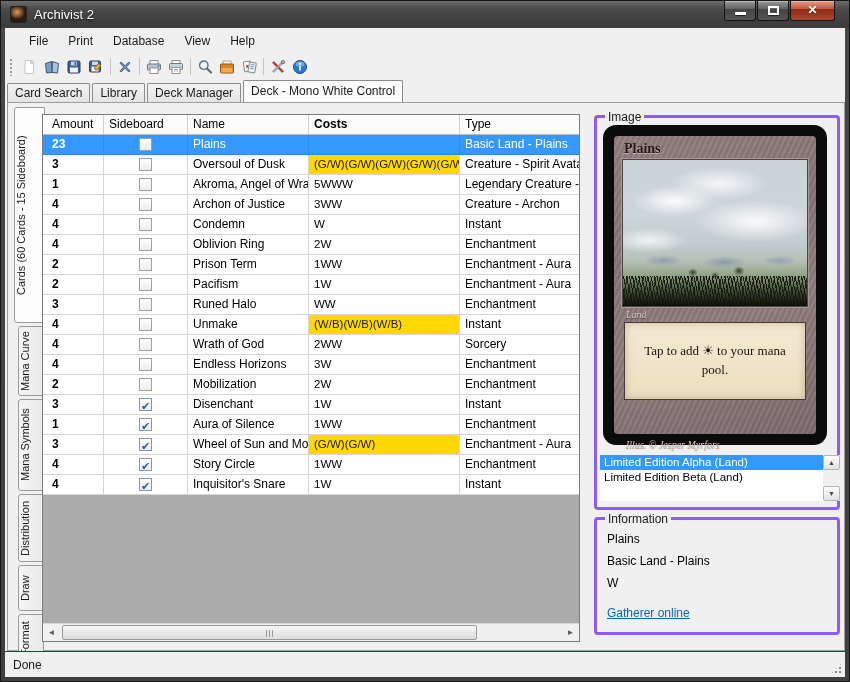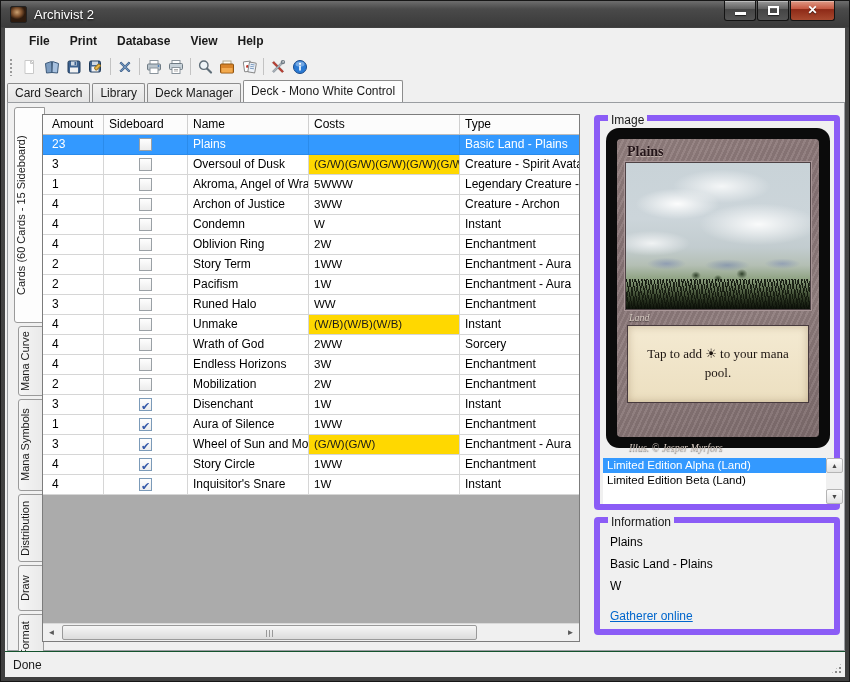--- a/index.html
+++ b/index.html
@@ -23,21 +23,21 @@
   .win-btn.close { width:45px;
     background:linear-gradient(180deg,#e09a86,#c65a43 40%,#8e2a17 45%,#a84a30); }
   .glyph-min { position:absolute; left:10px; bottom:5px; width:11px; height:3px; background:#fff; box-shadow:0 1px 1px rgba(0,0,0,.6); }
   .glyph-max { position:absolute; left:10px; top:5px; width:11px; height:9px; border:2px solid #fff; box-shadow:0 1px 1px rgba(0,0,0,.5); }
   .glyph-close { position:absolute; width:100%; text-align:center; top:2px; color:#fff; font-weight:bold; font-size:12px; text-shadow:0 1px 1px rgba(0,0,0,.6); }
   .glyph-close::before { content:"✕"; }
 
   .client { position:absolute; left:4px; right:4px; top:27px; bottom:4px; background:#f0f0f0; }
 
   
-  .menubar { position:absolute; left:0; top:0; right:0; height:25px; display:flex; align-items:center; padding-left:14px;font-weight:bold; }
+  .menubar { position:absolute; left:0; top:0; right:0; height:25px; display:flex; align-items:center; padding-left:14px; }
   .menu-item { padding:4px 10px; color:#1a1a1a; }
 
   
   .toolbar { position:absolute; left:0; top:25px; right:0; height:27px; display:flex; align-items:center; padding-left:4px; }
   .tgrip { width:5px; height:18px; margin-right:5px;
     background:radial-gradient(1.2px 1.2px at 2px 2px, #9a9a9a 60%, transparent 61%);
     background-size:5px 4px; background-repeat:repeat-y; }
   .tbtn { width:22px; height:22px; display:flex; align-items:center; justify-content:center; }
   .tsep { width:1px; height:17px; background:#c3c3c3; margin:0 3px; }
 
@@ -65,27 +65,27 @@
   .side-tab:nth-child(6){ height:50px; }
 
   
   .grid { position:absolute; left:34px; top:11px; width:538px; height:528px; border:1px solid #7c7c7c;
     background:#14b8a6; display:flex; flex-direction:column; }
   .ghead { display:flex; height:20px; background:#fcfcfc; border-bottom:1px solid #bdbdbd; flex:0 0 auto; }
   .hcell { line-height:19px; padding-left:5px; border-right:1px solid #d0d0d0; overflow:hidden; white-space:nowrap; }
   .ghead .hcell:nth-child(1){ width:61px; padding-left:9px; }
   .ghead .hcell:nth-child(2){ width:84px; }
   .ghead .hcell:nth-child(3){ width:121px; }
-  .ghead .hcell:nth-child(4){ width:151px; }
+  .ghead .hcell:nth-child(4){ width:151px;font-weight:bold; }
   .ghead .hcell:nth-child(5){ flex:1; border-right:none; }
   .gbody { flex:0 0 auto; }
   .trow { display:flex; height:20px; background:#fff; }
   .cell { line-height:19px; padding-left:5px; border-right:1px solid #d6d6d6; border-bottom:1px solid #d6d6d6;
     overflow:hidden; white-space:nowrap; }
-  .c-amount { width:61px; padding-left:9px; }
+  .c-amount { width:61px; padding-left:9px;font-weight:bold; }
   .c-side { width:84px; display:flex; align-items:center; justify-content:center; padding-left:0; }
   .c-name { width:121px; }
   .c-costs { width:151px; font-size:11.5px; }
   .c-type { flex:1; border-right:none; }
   .trow.is-selected .cell { background:#3399ff; color:#fff; border-right-color:#2a8beb; border-bottom-color:#2a8beb; }
   .trow.is-costs_highlight .c-costs { background:#ffd800; color:#1a1a1a; }
   .cb { width:13px; height:13px; background:linear-gradient(180deg,#fefefe,#ececec); border:1px solid #9aa0a5;
     position:relative; }
   .trow.is-sideboard .cb { border-color:#7b9ab8; }
   .trow.is-sideboard .cb::after { content:"✔"; position:absolute; left:1px; top:-2px; color:#3558a8; font-size:11px; }
@@ -94,21 +94,21 @@
   .sarrow { width:17px; height:17px; display:flex; align-items:center; justify-content:center; color:#5a5a5a; font-size:8px; }
   .sarrow.left::before { content:"◄"; }
   .sarrow.right::before { content:"►"; }
   .strack { flex:1; position:relative; height:17px; }
   .sthumb { position:absolute; left:2px; top:1px; width:415px; height:15px; border:1px solid #9a9a9a; border-radius:2px;
     background:linear-gradient(180deg,#f6f6f6,#dcdcdc); }
   .sthumb::after { content:""; position:absolute; left:50%; top:4px; width:8px; height:7px; transform:translateX(-50%);
     background:repeating-linear-gradient(90deg,#9a9a9a 0 1px, transparent 1px 3px); }
 
   
-  .groupbox { position:absolute; border:6px solid #8b5cf6; border-radius:4px; }
+  .groupbox { position:absolute; border:3px solid #8b5cf6; border-radius:4px; }
   .gb-label { position:absolute; left:8px; top:-8px; background:#f0f0f0; padding:0 3px; color:#1a1a1a; }
   .gb-image { left:586px; top:12px; width:246px; height:395px; }
   .gb-info  { left:586px; top:414px; width:246px; height:118px; }
 
   
   .card { position:absolute; left:6px; top:7px; width:224px; height:320px; background:#0b0b0b; border-radius:13px; padding:11px; }
   .card-frame { width:100%; height:100%; border-radius:4px; padding:3px 0;
     background:linear-gradient(160deg,#93807f,#887476 35%,#907e7e 60%,#7e6c6d 100%);
     background-blend-mode:multiply; position:relative; }
   .card-frame::before { content:""; position:absolute; inset:0; border-radius:4px;
@@ -379,21 +379,21 @@
               </span>
             <span class="cell c-name">Oblivion Ring</span>
             <span class="cell c-costs">2W</span>
             <span class="cell c-type">Enchantment</span>
           </div>
             <div class="trow">
             <span class="cell c-amount">2</span>
             <span class="cell c-side">
                 <span class="cb"></span>
               </span>
-            <span class="cell c-name">Story Term</span>
+            <span class="cell c-name">Prison Term</span>
             <span class="cell c-costs">1WW</span>
             <span class="cell c-type">Enchantment - Aura</span>
           </div>
             <div class="trow">
             <span class="cell c-amount">2</span>
             <span class="cell c-side">
                 <span class="cb"></span>
               </span>
             <span class="cell c-name">Pacifism</span>
             <span class="cell c-costs">1W</span>

